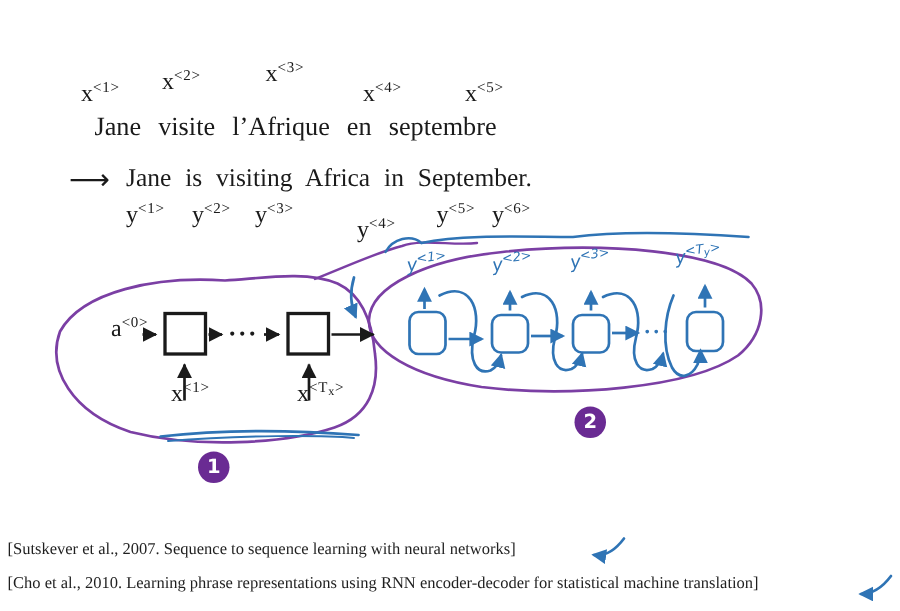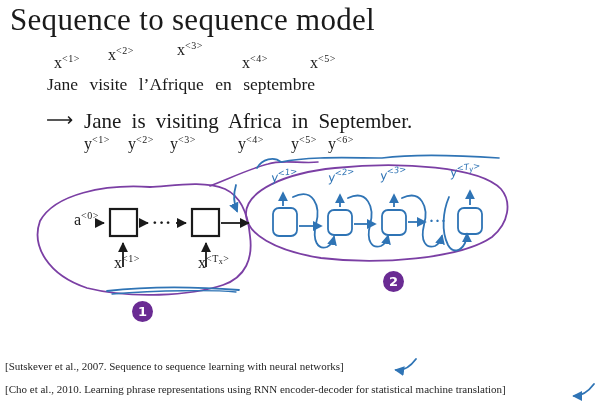--- a/index.html
+++ b/index.html
@@ -3,22 +3,22 @@
 <meta charset="utf-8">
 <style>
   html,body{margin:0;padding:0;background:#fff;}
   .slide{position:relative;width:600px;height:407px;background:#ffffff;overflow:hidden;
          font-family:"Liberation Serif",serif;color:#1a1a1a;}
   .abs{position:absolute;}
   .title{left:10px;top:2px;font-size:31px;font-weight:normal;letter-spacing:.3px;margin:0;}
   .math{font-size:16px;}
   .math sup{font-size:10px;vertical-align:6px;letter-spacing:.5px;}
   .math sup .sb{font-size:8px;vertical-align:-2px;}
-  .sent{font-size:17.5px;word-spacing:7px;}
-  .sent-en{font-size:21px;word-spacing:5px;}
+  .sent{font-size:17.5px;word-spacing:7px;margin-left:16px;}
+  .sent-en{font-size:17px;word-spacing:5px;}
   .longarrow{font-size:19px;}
   .hw{color:#2f74b5;font-family:"DejaVu Sans",sans-serif;font-style:italic;
       font-size:12px;transform:rotate(-7deg);transform-origin:left bottom;}
   .hw sup{font-size:8.5px;vertical-align:5px;}
   .hw sup .sb{font-size:7px;vertical-align:-2px;}
   .badge{width:21px;height:21px;border-radius:50%;background:#6a2b93;color:#fff;
          font-family:"DejaVu Sans",sans-serif;font-size:13px;font-weight:bold;
          display:flex;align-items:center;justify-content:center;}
   .cite{font-size:11px;color:#1f1f1f;}
   svg{position:absolute;left:0;top:0;pointer-events:none;}
@@ -83,37 +83,36 @@
 
     <path d="M293,197 C313,187 321,206 316,224 C312,241 318,250 327,247 C331,245 333,241 334,237" fill="none" stroke="#2f74b5" stroke-width="1.8" stroke-linecap="round" marker-end="url(#mk-blue)"></path>
     <path d="M348,198 C367,189 375,207 370,225 C366,241 372,249 381,246 C385,244 387,240 388,236" fill="none" stroke="#2f74b5" stroke-width="1.8" stroke-linecap="round" marker-end="url(#mk-blue)"></path>
     <path d="M402,198 C421,189 429,207 424,225 C420,241 426,249 435,246 C439,244 441,240 442,236" fill="none" stroke="#2f74b5" stroke-width="1.8" stroke-linecap="round" marker-end="url(#mk-blue)"></path>
     <path d="M449,197 C443,211 441,231 448,245 C453,254 461,251 465,243 C466,240 467,237 467,234" fill="none" stroke="#2f74b5" stroke-width="1.8" stroke-linecap="round" marker-end="url(#mk-blue)"></path>
 
     <path d="M416,359 C410,367 403,371 396,370" fill="none" stroke="#2f74b5" stroke-width="1.8" stroke-linecap="round" marker-end="url(#mk-blue)"></path>
     <path d="M594,384 C588,392 581,396 574,396" fill="none" stroke="#2f74b5" stroke-width="1.8" stroke-linecap="round" marker-end="url(#mk-blue)"></path>
   </svg>
 
-  <h1 class="abs title">Sequence to sequence model</h1>
 
   <span class="abs math" style="left:54px;top:53px"><span>x</span><sup>&lt;1&gt;</sup></span>
   <span class="abs math" style="left:108px;top:45px"><span>x</span><sup>&lt;2&gt;</sup></span>
   <span class="abs math" style="left:177px;top:40px"><span>x</span><sup>&lt;3&gt;</sup></span>
   <span class="abs math" style="left:242px;top:53px"><span>x</span><sup>&lt;4&gt;</sup></span>
   <span class="abs math" style="left:310px;top:53px"><span>x</span><sup>&lt;5&gt;</sup></span>
 
   <span class="abs sent" style="left:47px;top:74px">Jane visite l’Afrique en septembre</span>
 
   <span class="abs longarrow" style="left:46px;top:108px">⟶</span>
   <span class="abs sent-en" style="left:84px;top:109px">Jane is visiting Africa in September.</span>
 
   <span class="abs math" style="left:84px;top:134px"><span>y</span><sup>&lt;1&gt;</sup></span>
   <span class="abs math" style="left:128px;top:134px"><span>y</span><sup>&lt;2&gt;</sup></span>
   <span class="abs math" style="left:170px;top:134px"><span>y</span><sup>&lt;3&gt;</sup></span>
-  <span class="abs math" style="left:238px;top:134px"><span>y</span><sup>&lt;4&gt;</sup></span>
+  <span class="abs math" style="left:238px;top:144px"><span>y</span><sup>&lt;4&gt;</sup></span>
   <span class="abs math" style="left:291px;top:134px"><span>y</span><sup>&lt;5&gt;</sup></span>
   <span class="abs math" style="left:328px;top:134px"><span>y</span><sup>&lt;6&gt;</sup></span>
 
   <span class="abs math" style="left:74px;top:210px"><span>a</span><sup>&lt;0&gt;</sup></span>
   <span class="abs math" style="left:114px;top:253px"><span>x</span><sup>&lt;1&gt;</sup></span>
   <span class="abs math" style="left:198px;top:253px"><span>x</span><sup><span>&lt;T</span><span class="sb">x</span><span>&gt;</span></sup></span>
 
   <span class="abs hw" style="left:272px;top:169px"><span>y</span><sup>&lt;1&gt;</sup></span>
   <span class="abs hw" style="left:329px;top:169px"><span>y</span><sup>&lt;2&gt;</sup></span>
   <span class="abs hw" style="left:381px;top:167px"><span>y</span><sup>&lt;3&gt;</sup></span>

